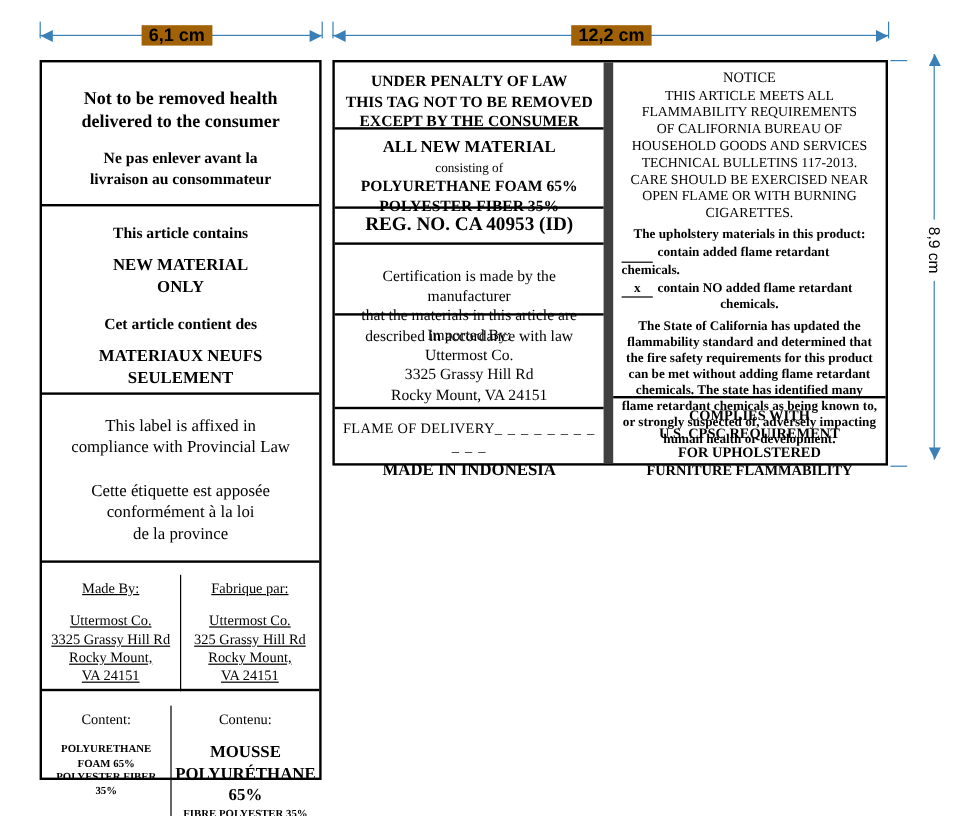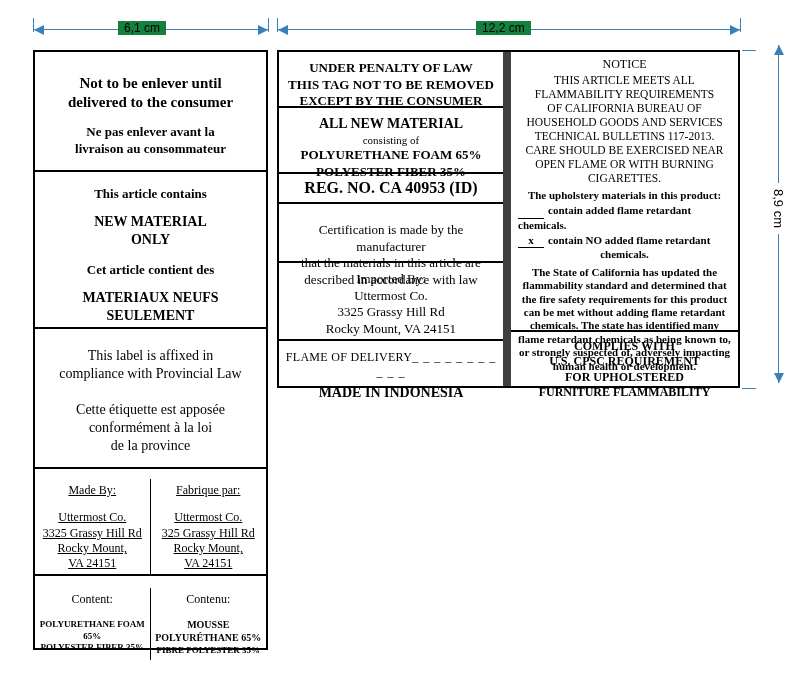--- a/index.html
+++ b/index.html
@@ -65,25 +65,26 @@
     border-bottom: 10px solid #3a7fb5;
   }
   .arrow-down {
     border-left: 5px solid transparent;
     border-right: 5px solid transparent;
     border-top: 10px solid #3a7fb5;
   }
   .dim-label {
     position: absolute;
     font-family: "Liberation Sans", sans-serif;
-    font-size: 12px;
+    font-size: 15px;
     color: #000;
-    background: #15803d;
+    background: #a16207;
     padding: 0 6px;
     white-space: nowrap;
+    font-weight: bold;
   }
   .dim-label-v {
     position: absolute;
     font-family: "Liberation Sans", sans-serif;
     font-size: 13px;
     color: #000;
     background: #ffffff;
     white-space: nowrap;
     writing-mode: vertical-rl;
     padding: 6px 0;
@@ -189,21 +190,21 @@
   <div class="dim-tick-h" style="left:742px; top:50px;"></div>
   <div class="dim-tick-h" style="left:742px; top:388px;"></div>
   <div class="dim-v" style="left:778px; top:45px; height:338px;"></div>
   <div class="arrow arrow-up" style="left:774px; top:45px;"></div>
   <div class="arrow arrow-down" style="left:774px; top:373px;"></div>
   <div class="dim-label-v" style="left:771px; top:183px;">8,9 cm</div>
 
   <div class="tag" id="left-tag">
 
     <div class="sec" style="height:120px; padding-top:22px;">
-      <div class="b t15 lt-line">Not to be enlever until</div>
+      <div class="b t15 lt-line">Not to be removed health</div>
       <div class="b t15 lt-line">delivered to the consumer</div>
       <div style="height:12px"></div>
       <div class="b t13 lt-line">Ne pas enlever avant la</div>
       <div class="b t13 lt-line">livraison au consommateur</div>
     </div>
 
     <div class="sec" style="height:157px; padding-top:14px;">
       <div class="b t13 lt-line">This article contains</div>
       <div style="height:10px"></div>
       <div class="b t14 lt-line">NEW MATERIAL</div>
@@ -249,21 +250,21 @@
       <div class="two-col">
         <div class="divider">
           <div class="t12 lt-line">Content:</div>
           <div style="height:12px"></div>
           <div class="b lt-line" style="font-size:9px">POLYURETHANE FOAM 65%</div>
           <div class="b lt-line" style="font-size:9px">POLYESTER FIBER 35%</div>
         </div>
         <div>
           <div class="t12 lt-line">Contenu:</div>
           <div style="height:12px"></div>
-          <div class="b lt-line" style="font-size:10px">MOUSSE POLYURÉTHANE 65%</div>
+          <div class="b lt-line" style="font-size:14px">MOUSSE POLYURÉTHANE 65%</div>
           <div class="b lt-line" style="font-size:9px">FIBRE POLYESTER 35%</div>
         </div>
       </div>
     </div>
   </div>
 
   <div class="tag" id="right-tag">
     <div class="rt-cols">
 
       <div class="rt-left">

